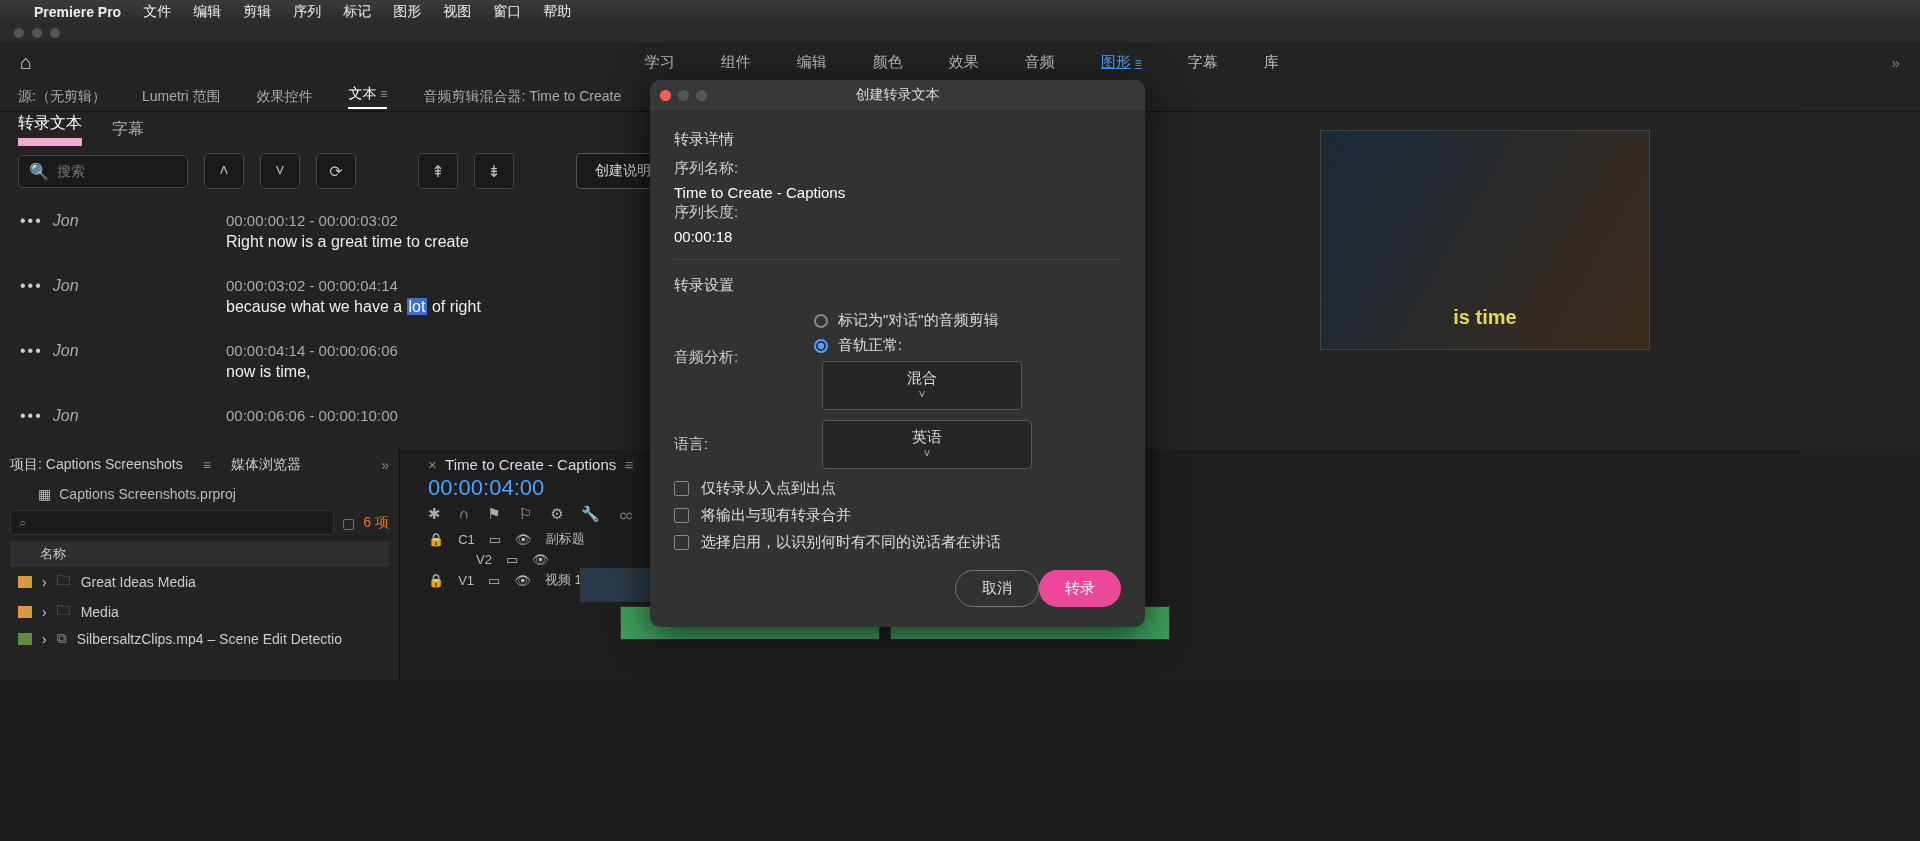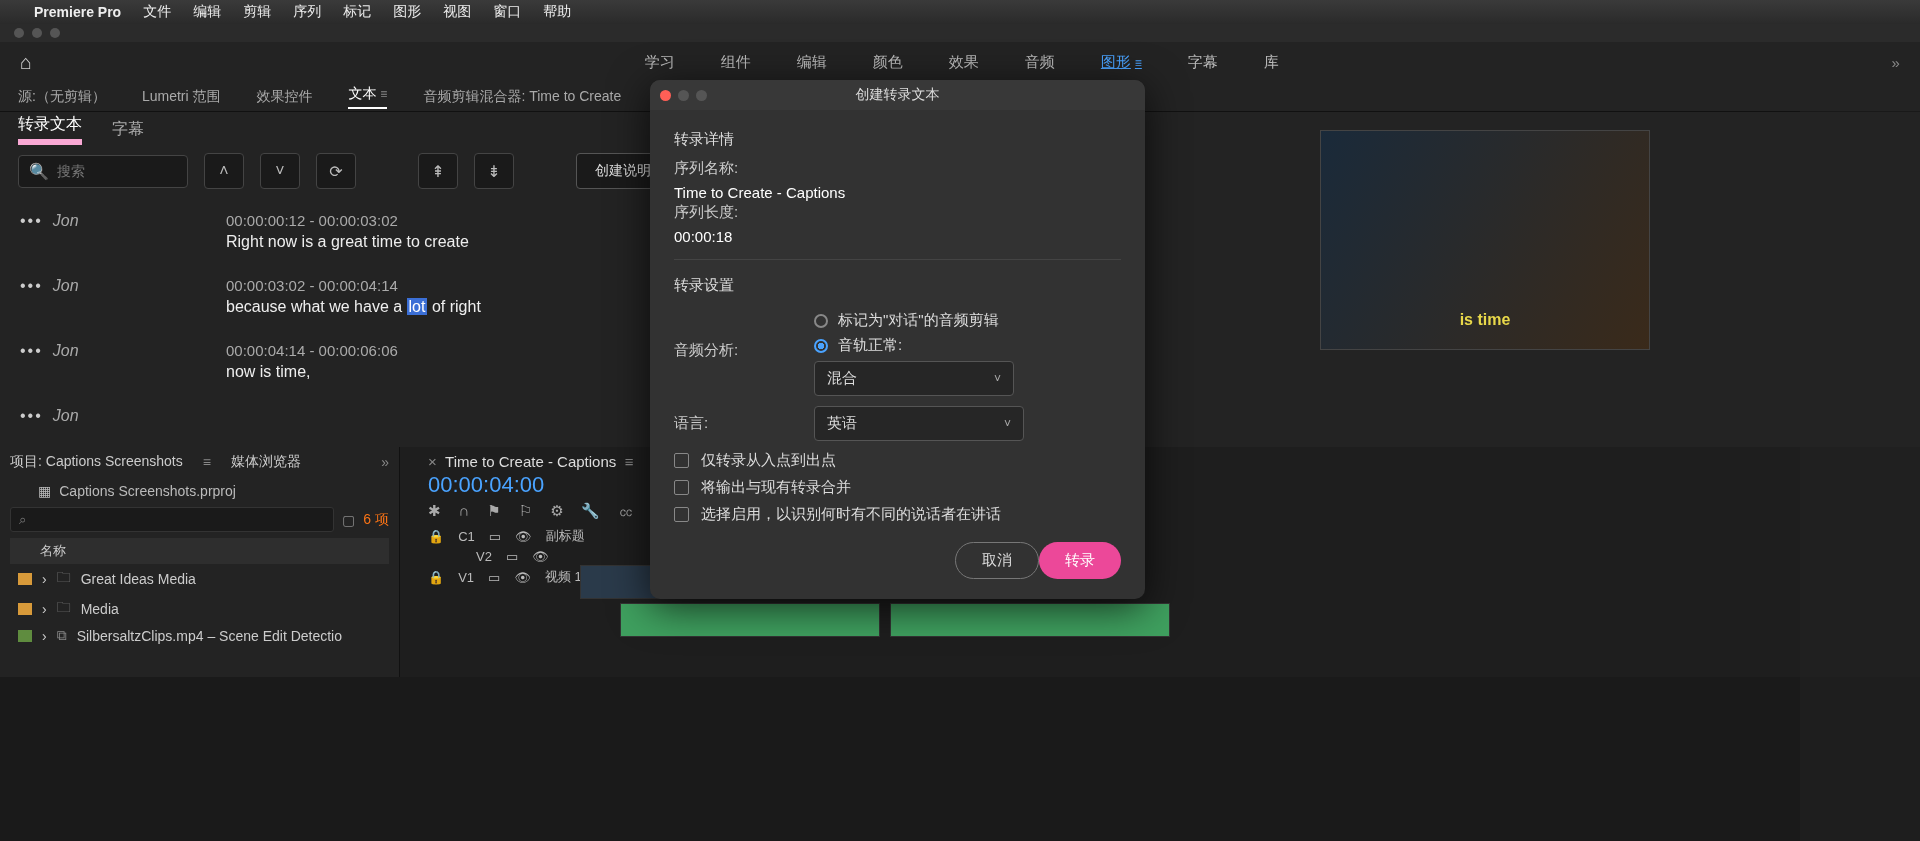--- a/index.html
+++ b/index.html
@@ -21,21 +21,21 @@
 .workspace-tabs .tab.active { color: #4aa3ff; text-decoration: underline; }
 .workspace-bar .right-area { margin-left: auto; color: #888; }
 .menu-icon { color: #4aa3ff; margin-left: 4px; font-size: 12px; }
 
 
 .source-tabs { height: 30px; background: #232323; display: flex; align-items: center; padding: 0 18px; gap: 36px; font-size: 14px; color: #aaa; border-bottom: 1px solid #111; }
 .source-tabs .tab.active { color: #fff; border-bottom: 2px solid #fff; padding-bottom: 4px; }
 
 
 .transcript-sub { height: 34px; background: #232323; display: flex; align-items: center; padding: 0 18px; gap: 30px; font-size: 16px; color: #aaa; }
-.transcript-sub .sub.active { color: #fff; border-bottom: 6px solid #f9a8d4; padding-bottom: 4px; }
+.transcript-sub .sub.active { color: #fff; border-bottom: 8px solid #f9a8d4; padding-bottom: 4px; }
 
 
 .tool-row { height: 50px; background: #232323; display: flex; align-items: center; padding: 0 18px; gap: 16px; }
 .search-box { display: flex; align-items: center; background: #1a1a1a; border: 1px solid #444; border-radius: 4px; padding: 6px 10px; width: 170px; gap: 8px; }
 .search-box input { background: transparent; border: none; color: #888; font-size: 14px; width: 100%; outline: none; }
 .sq-btn { width: 40px; height: 36px; background: #1a1a1a; border: 1px solid #444; border-radius: 4px; display: flex; align-items: center; justify-content: center; color: #bbb; cursor: pointer; }
 .pill-btn { height: 36px; padding: 0 18px; background: #1a1a1a; border: 1px solid #555; border-radius: 4px; color: #ddd; font-size: 14px; cursor: pointer; display: flex; align-items: center; }
 
 
 .transcript-body { background: #232323; padding: 6px 0; }
@@ -68,41 +68,41 @@
 .tl-time { color: #4aa3ff; font-size: 22px; font-weight: 400; padding-left: 18px; }
 .tl-iconrow { display: flex; gap: 18px; padding: 4px 18px; color: #aaa; font-size: 15px; }
 .tl-trackrow { display: flex; gap: 14px; padding: 2px 18px; align-items: center; color: #bbb; font-size: 13px; }
 .tl-lock { color: #888; }
 .tl-clips { position: absolute; left: 180px; right: 10px; top: 90px; bottom: 0; }
 .clip-block { position: absolute; height: 34px; border: 1px solid #333; }
 .clip-v { background: #2a3a4a; }
 .clip-pink { background: #d65aa8; }
 .clip-a { background: #3fa05f; }
 .preview-img { position: absolute; right: 270px; top: 130px; width: 330px; height: 220px; background: linear-gradient(120deg,#1a2a3a,#3a2a1a); border: 1px solid #444; display:flex; align-items:flex-end; justify-content:center; padding-bottom:20px; }
-.preview-caption { color: #e8d84a; font-size: 16px; font-weight: 600; }
+.preview-caption { color: #e8d84a; font-size: 20px; font-weight: 600; }
 
 
 .modal { position: absolute; left: 650px; top: 80px; width: 495px; background: #323232; border-radius: 10px; box-shadow: 0 8px 40px rgba(0,0,0,.7); color: #ddd; font-size: 15px; }
 .modal-titlebar { height: 30px; display: flex; align-items: center; justify-content: center; position: relative; background: #383838; border-radius: 10px 10px 0 0; font-size: 14px; }
 .modal-dots { position: absolute; left: 10px; display: flex; gap: 7px; }
 .modal-dots .d { width: 11px; height: 11px; border-radius: 50%; }
 .d.red { background: #ff5f56; } .d.yel { background: #555; } .d.grn { background: #555; }
 .modal-body { padding: 14px 24px 20px; }
 .m-section-title { color: #ddd; font-size: 15px; margin: 6px 0 10px; font-weight: 500; }
 .m-row { display: flex; gap: 6px; font-size: 15px; margin: 2px 0; flex-direction: column; }
 .m-label { color: #ccc; }
 .m-val { color: #fff; }
 .m-group { border-top: 1px solid #444; margin-top: 14px; padding-top: 10px; }
 .radio-row { display: flex; align-items: center; gap: 10px; margin: 6px 0 6px 140px; }
 .radio { width: 14px; height: 14px; border: 2px solid #888; border-radius: 50%; display: inline-block; }
 .radio.checked { border-color: #4aa3ff; background: radial-gradient(#4aa3ff 45%, transparent 50%); }
 .m-field-row { display: flex; align-items: center; margin: 10px 0; }
 .m-field-label { width: 140px; color: #ccc; }
 .m-select { flex: 0 0 210px; background: #262626; border: 1px solid #555; border-radius: 4px; padding: 7px 12px; display: flex; justify-content: space-between; align-items: center; margin-left: 140px; }
-.m-select.inline { margin-left: 0; }
+.m-select.inline { margin-left: 8px; flex-direction: column; }
 .m-select .chev { color: #aaa; font-size: 12px; }
 .lang-row .m-select { width: 260px; }
 .check-row { display: flex; align-items: flex-start; gap: 12px; margin: 8px 0; }
 .checkbox { width: 15px; height: 15px; border: 1.5px solid #888; border-radius: 2px; margin-top: 2px; flex-shrink: 0; }
 .m-note { font-size: 14px; color: #ccc; line-height: 1.5; margin-top: 4px; }
 .m-actions { display: flex; justify-content: flex-end; margin-top: 18px; }
 .btn { padding: 8px 26px; border-radius: 20px; font-size: 15px; cursor: pointer; }
 .btn-cancel { background: transparent; border: 1px solid #777; color: #ddd; }
 .btn-primary { background: #ec4899; border: none; color: #fff; }
 
@@ -205,20 +205,23 @@
     <div class="t-content">
       <div class="t-time">00:00:04:14 - 00:00:06:06</div>
       <div class="t-text">now is time,</div>
     </div>
   </div>
   <div class="t-row">
     <div class="t-speaker">
         <span class="dots">•••</span>
         <span>Jon</span>
       </div>
+    <div class="t-content">
+      <div class="t-time">00:00:06:06 - 00:00:10:00</div>
+    </div>
   </div>
 </div>
 
 <div class="lower">
   <div class="project-panel">
     <div class="proj-tabs">
       <span class="ptab">项目: Captions Screenshots</span>
       <span style="color:#888">≡</span>
       <span class="ptab">媒体浏览器</span>
       <span style="color:#888;margin-left:auto">»</span>

